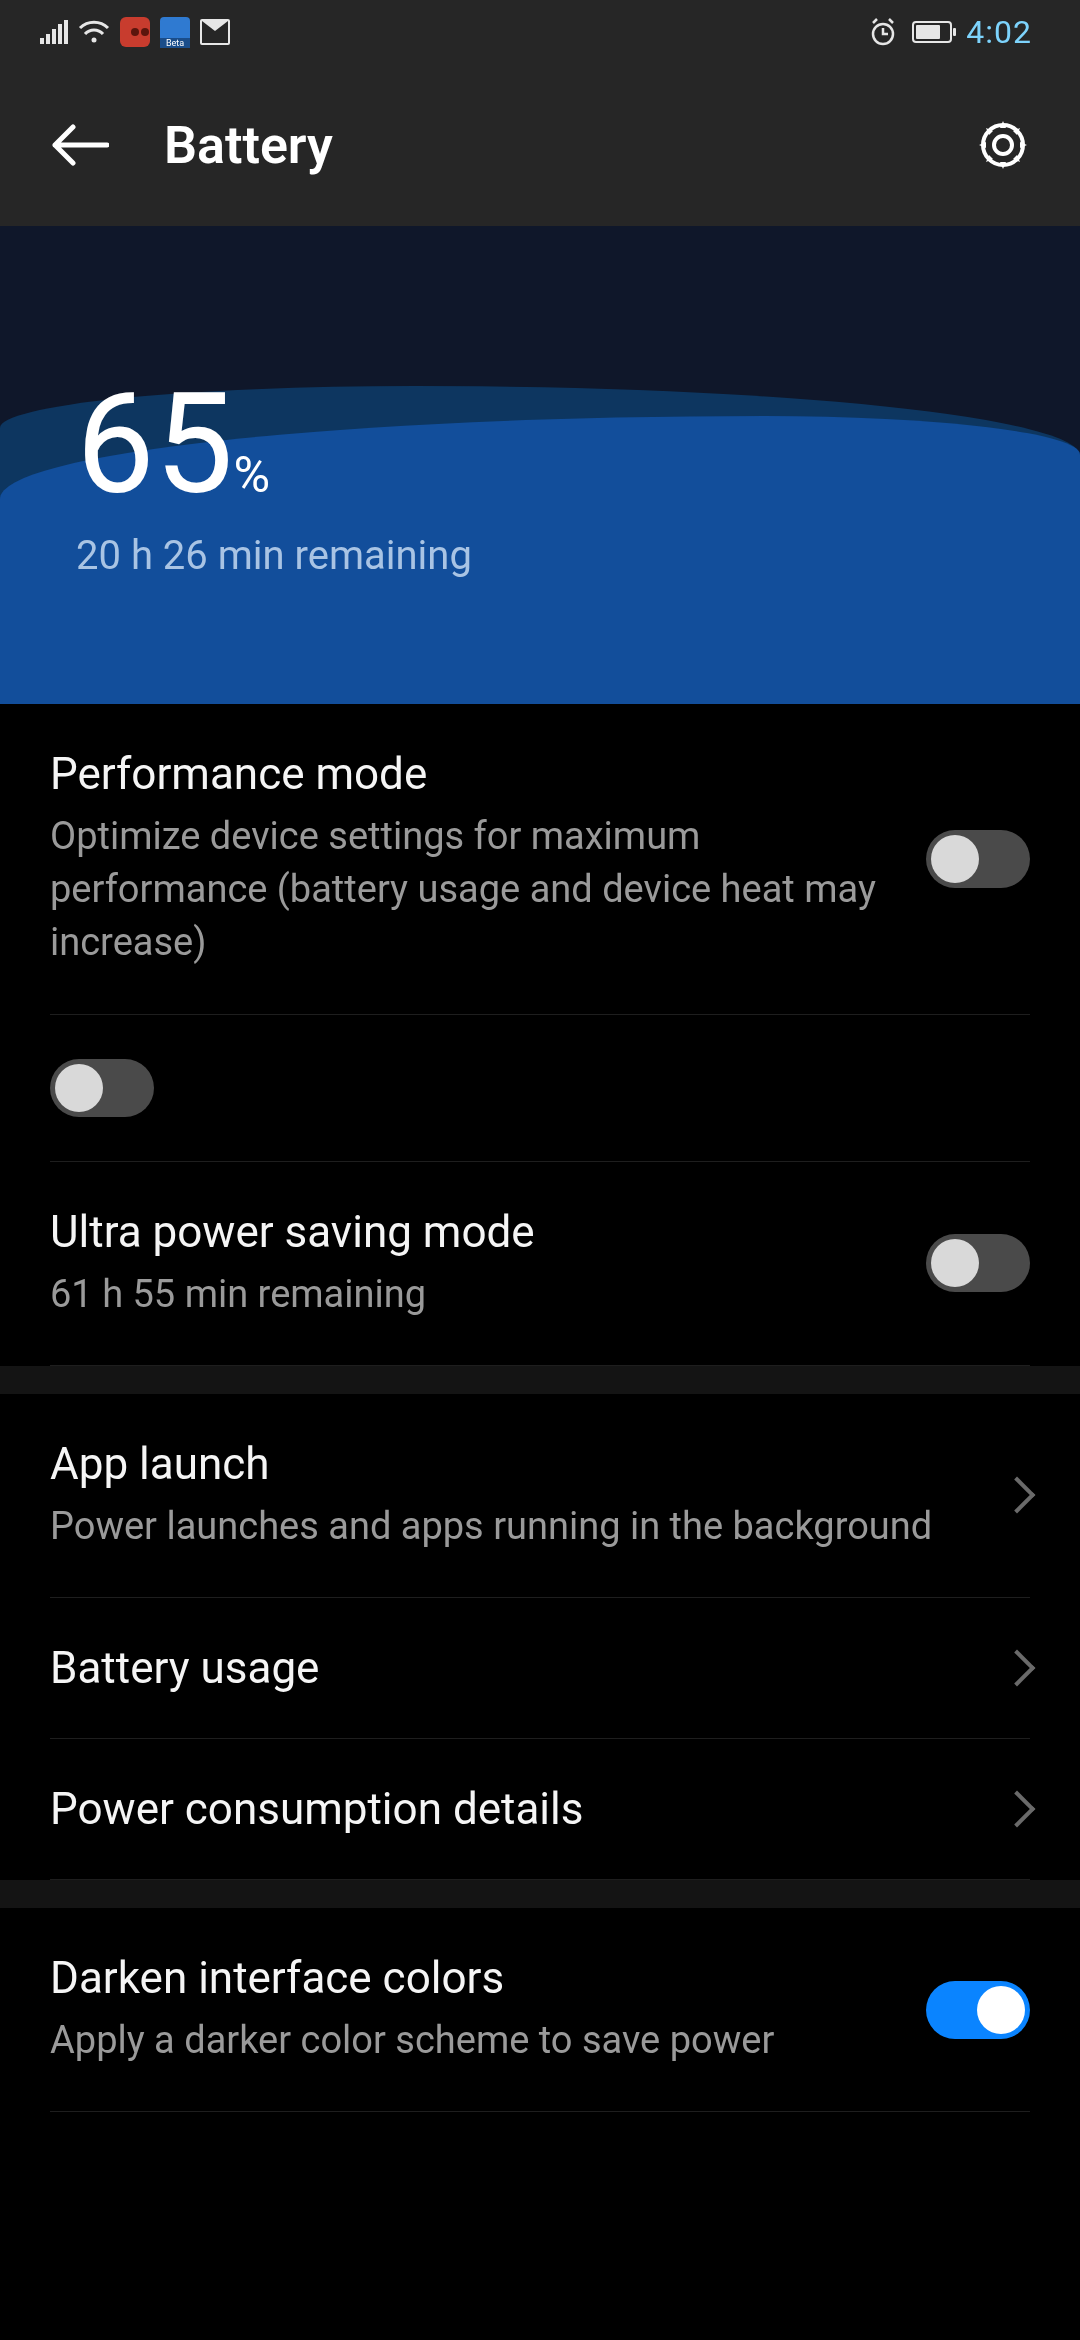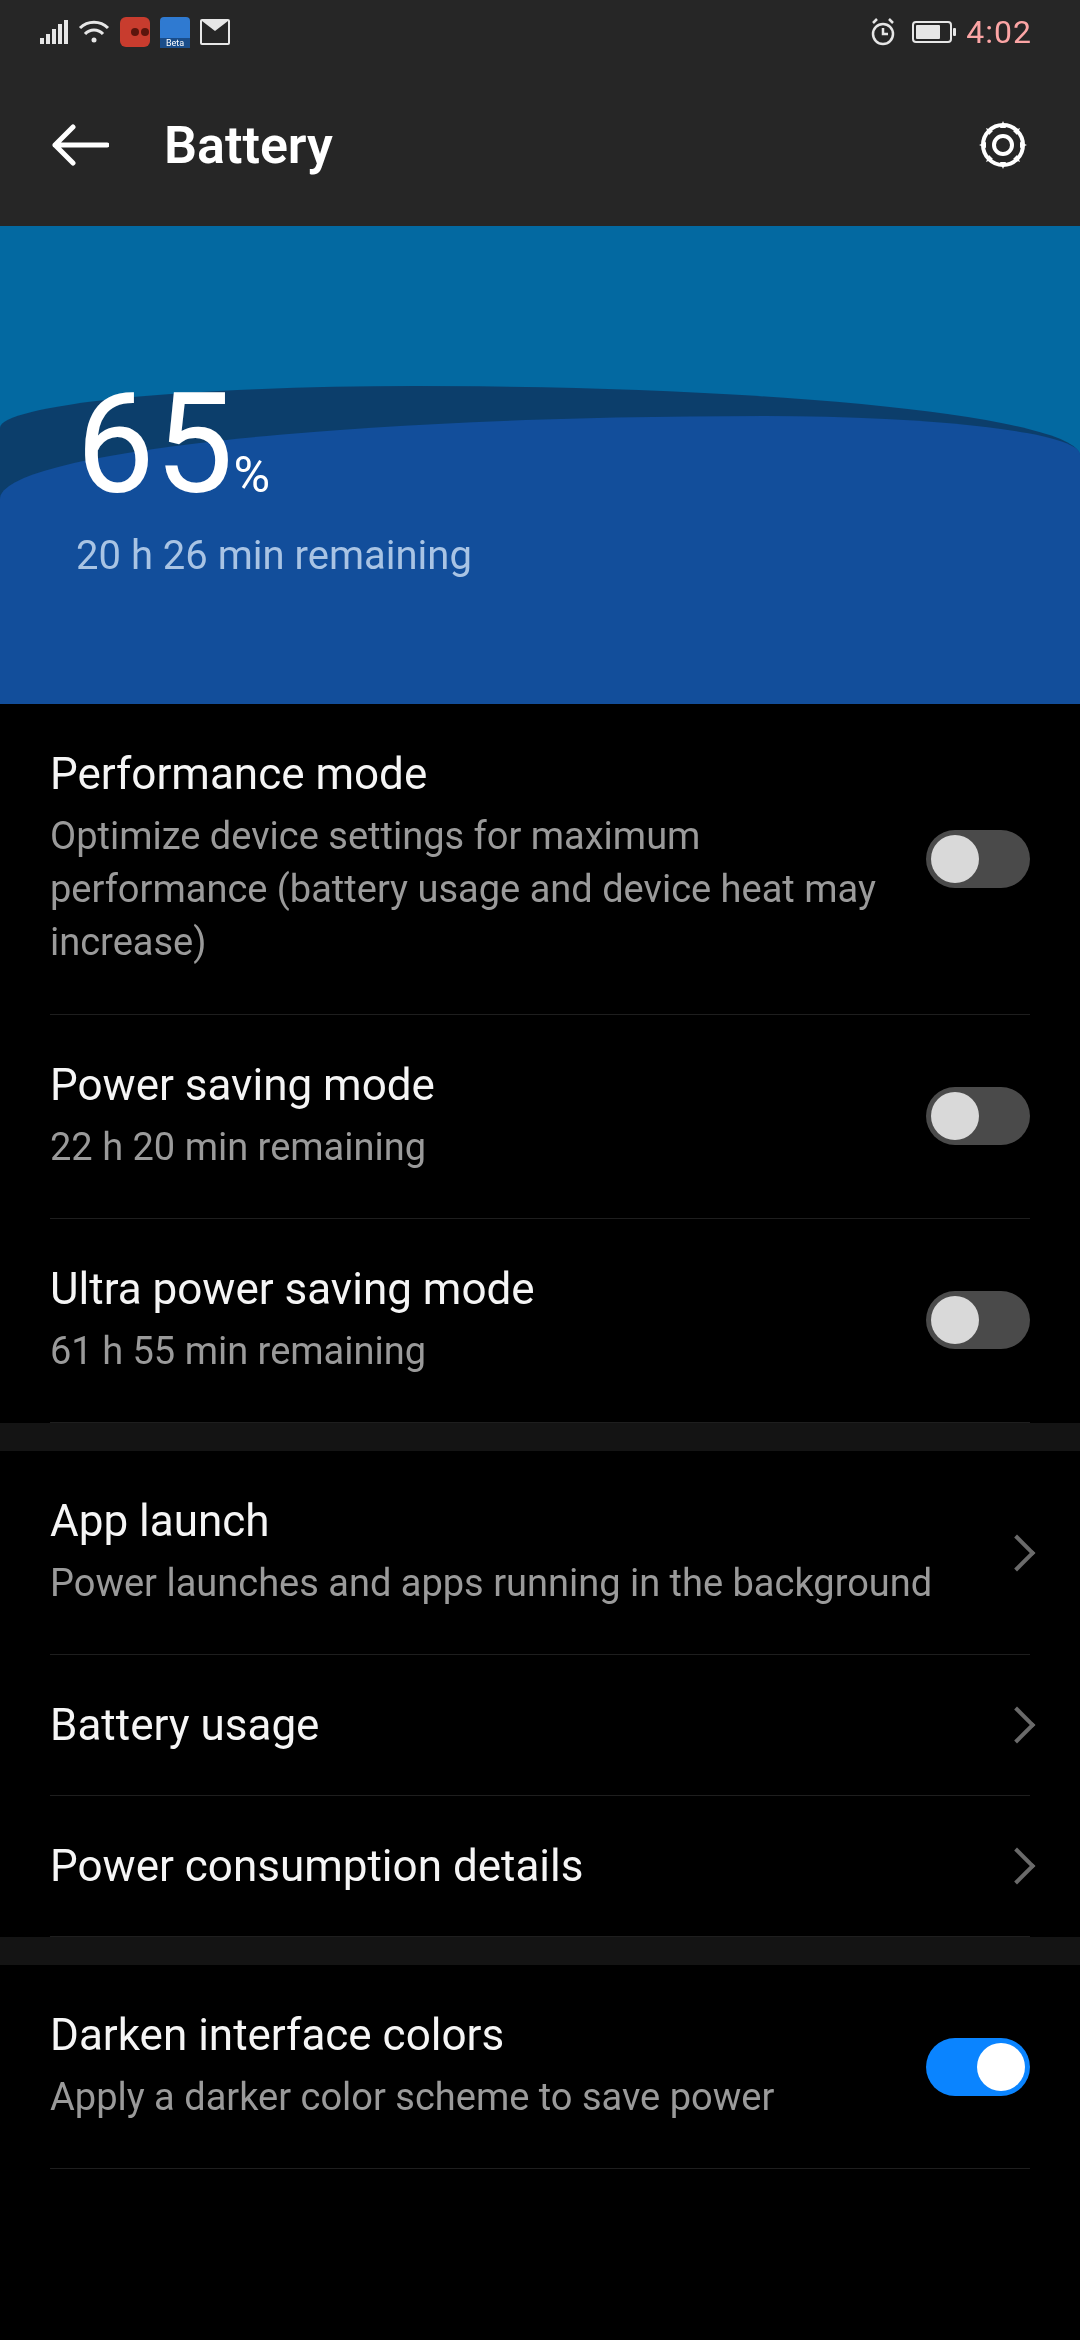--- a/index.html
+++ b/index.html
@@ -12,21 +12,21 @@
     overflow: hidden;
   }
   
   .status-bar {
     height: 64px;
     background: #262626;
     display: flex;
     align-items: center;
     padding: 0 48px 0 40px;
     font-size: 30px;
-    color: #fca5a5;
+    color: #7dd3fc;
   }
   .status-left { display: flex; align-items: center; gap: 10px; }
   .status-right { margin-left: auto; display: flex; align-items: center; gap: 14px; }
   .status-time { font-size: 32px; letter-spacing: 1px; }
   .status-icon { display: inline-flex; }
   .nicon-red { width: 30px; height: 30px; background: #c83c2e; border-radius: 6px; display:flex;align-items:center;justify-content:center;}
   .nicon-red::after{content:""; width:8px;height:8px;background:#5b150d;border-radius:50%; box-shadow:10px 0 0 #5b150d;}
   .nicon-blue { width: 30px; height: 30px; background: #2f7ad1; border-radius: 4px; position:relative;}
   .nicon-blue::after{content:"Beta"; position:absolute;bottom:-1px;left:0;right:0;font-size:9px;color:#fff;text-align:center;background:#1a4d8a;}
   .nicon-mail { width: 30px; height: 26px; border: 2px solid #e6e6e6; border-radius:2px; position:relative; }
@@ -46,21 +46,21 @@
   .back-btn { width: 70px; height: 70px; display:flex;align-items:center;justify-content:center; }
   .app-title { font-size: 52px; font-weight: 600; margin-left: 50px; }
   .settings-btn { margin-left: auto; width: 66px; height: 66px; display:flex;align-items:center;justify-content:center;}
 
   
   .content { background:#000; }
 
   .battery-hero {
     height: 478px;
     position: relative;
-    background: #0369a1;
+    background: #0f172a;
     overflow: hidden;
   }
   .wave-back {
     position:absolute; left:0; right:0; top:160px; height:340px;
     background: radial-gradient(120% 60% at 60% -10%, #0d3a66 0%, #0d3a66 55%, transparent 56%), #0d3a66;
     border-radius: 56% 90% 0 0 / 18% 30% 0 0;
     opacity:0.9;
   }
   .wave-front {
     position:absolute; left:0; right:0; top:190px; height:330px;
@@ -204,24 +204,20 @@
         <div class="item-title">Performance mode</div>
         <div class="item-sub">Optimize device settings for maximum performance (battery usage and device heat may increase)</div>
       </div>
       <div class="item-control">
         <div class="toggle">
             <div class="knob"></div>
           </div>
       </div>
     </div>
     <div class="item">
-      <div class="item-text">
-        <div class="item-title">Power saving mode</div>
-        <div class="item-sub">22 h 20 min remaining</div>
-      </div>
       <div class="item-control">
         <div class="toggle">
             <div class="knob"></div>
           </div>
       </div>
     </div>
     <div class="item">
       <div class="item-text">
         <div class="item-title">Ultra power saving mode</div>
         <div class="item-sub">61 h 55 min remaining</div>

